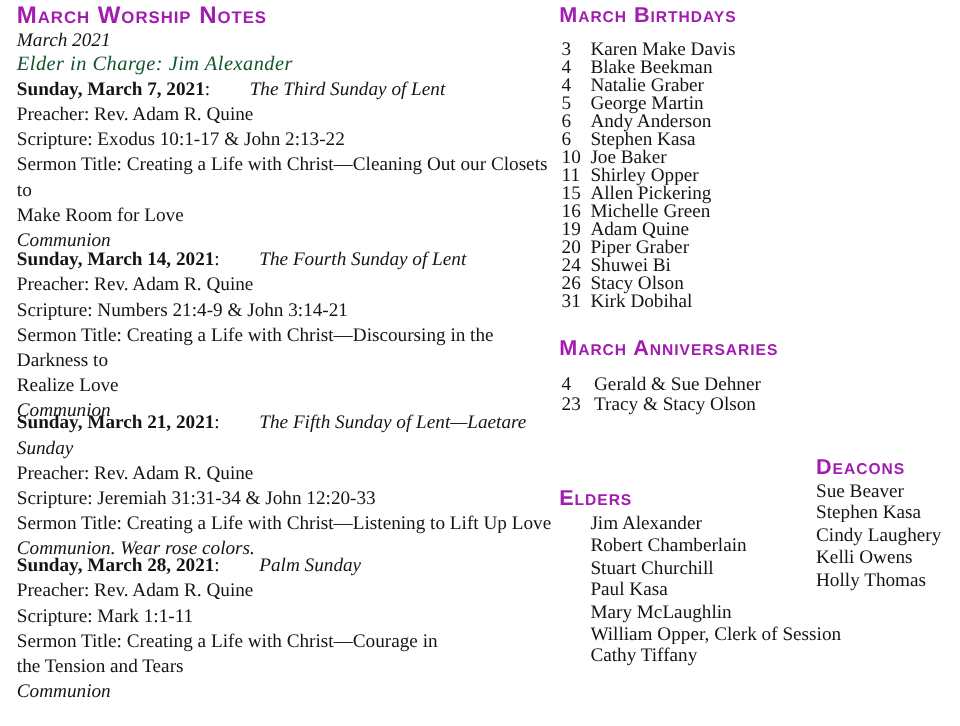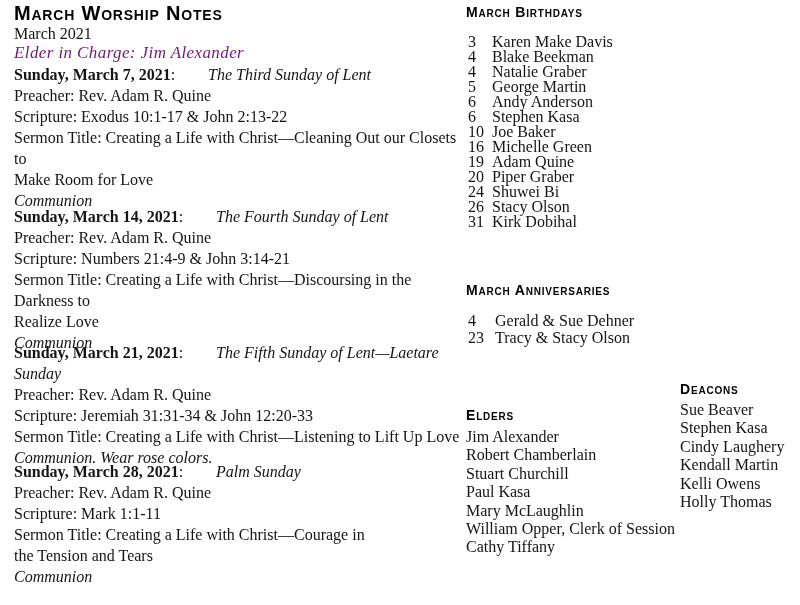--- a/index.html
+++ b/index.html
@@ -2,50 +2,50 @@
 <html><head>
 <meta charset="utf-8">
 <style>
   html,body{margin:0;padding:0;background:#fff;}
   .page{
     position:relative;width:800px;height:605px;background:#ffffff;
     font-family:"Liberation Serif",serif;color:#141414;overflow:hidden;
   }
   .green-head{
     font-family:"Liberation Sans",sans-serif;font-weight:700;
-    font-variant:small-caps;color:#000000;letter-spacing:.8px;margin:0;
+    font-variant:small-caps;color:#a21caf;letter-spacing:.8px;margin:0;
   }
   h1.green-head{font-size:20px;line-height:20px;}
-  h2.green-head{font-size:14px;line-height:18px;}
+  h2.green-head{font-size:18px;line-height:18px;}
 
   
   .worship{position:absolute;left:14px;top:3px;width:452px;}
-  .month{font-size:16px;line-height:17px;margin-top:2px;}
-  .elder{font-size:17px;line-height:19px;font-style:italic;color:#701a75;letter-spacing:.4px;margin-top:1px;}
+  .month{font-size:16px;line-height:17px;margin-top:2px;font-style:italic;}
+  .elder{font-size:17px;line-height:19px;font-style:italic;color:#14532d;letter-spacing:.4px;margin-top:1px;}
   .service{position:absolute;left:0;width:452px;}
   .service:nth-child(1){top:61px;}
   .service:nth-child(2){top:203px;}
   .service:nth-child(3){top:339px;}
   .service:nth-child(4){top:458px;}
   .service .line{font-size:16px;line-height:21px;}
   .service .date{font-weight:700;}
   .service .daytitle{font-style:italic;margin-left:29px;}
   .service .note{font-style:italic;}
 
   
   .birthdays{position:absolute;left:466px;top:3px;}
   .b-rows{margin-top:13px;}
   .b-row{display:flex;font-size:16px;line-height:15px;}
   .b-day{width:24px;padding-left:2px;flex:none;}
   .anniversaries{position:absolute;left:466px;top:281px;}
   .a-rows{margin-top:13px;}
   .a-row{display:flex;font-size:16px;line-height:17px;}
   .a-day{width:27px;padding-left:2px;flex:none;}
   .elders{position:absolute;left:466px;top:406px;width:200px;}
-  .e-rows{margin-top:4px;}
+  .e-rows{margin-top:4px;margin-left:26px;}
   .deacons{position:absolute;left:680px;top:380px;width:120px;}
   .d-rows{margin-top:3px;}
   .name-row{font-size:16px;line-height:18.4px;white-space:nowrap;}
 </style>
 </head>
 <body>
 
 <div class="page">
 
   <section class="worship">
@@ -112,20 +112,28 @@
         </div>
         <div class="b-row">
           <span class="b-day">6</span>
           <span class="b-name">Stephen Kasa</span>
         </div>
         <div class="b-row">
           <span class="b-day">10</span>
           <span class="b-name">Joe Baker</span>
         </div>
         <div class="b-row">
+          <span class="b-day">11</span>
+          <span class="b-name">Shirley Opper</span>
+        </div>
+        <div class="b-row">
+          <span class="b-day">15</span>
+          <span class="b-name">Allen Pickering</span>
+        </div>
+        <div class="b-row">
           <span class="b-day">16</span>
           <span class="b-name">Michelle Green</span>
         </div>
         <div class="b-row">
           <span class="b-day">19</span>
           <span class="b-name">Adam Quine</span>
         </div>
         <div class="b-row">
           <span class="b-day">20</span>
           <span class="b-name">Piper Graber</span>
@@ -171,19 +179,18 @@
         <div class="name-row">Cathy Tiffany</div>
       </div>
   </section>
 
   <section class="deacons">
     <h2 class="green-head">Deacons</h2>
     <div class="d-rows">
         <div class="name-row">Sue Beaver</div>
         <div class="name-row">Stephen Kasa</div>
         <div class="name-row">Cindy Laughery</div>
-        <div class="name-row">Kendall Martin</div>
         <div class="name-row">Kelli Owens</div>
         <div class="name-row">Holly Thomas</div>
       </div>
   </section>
 
 </div>
 
 </body></html>

